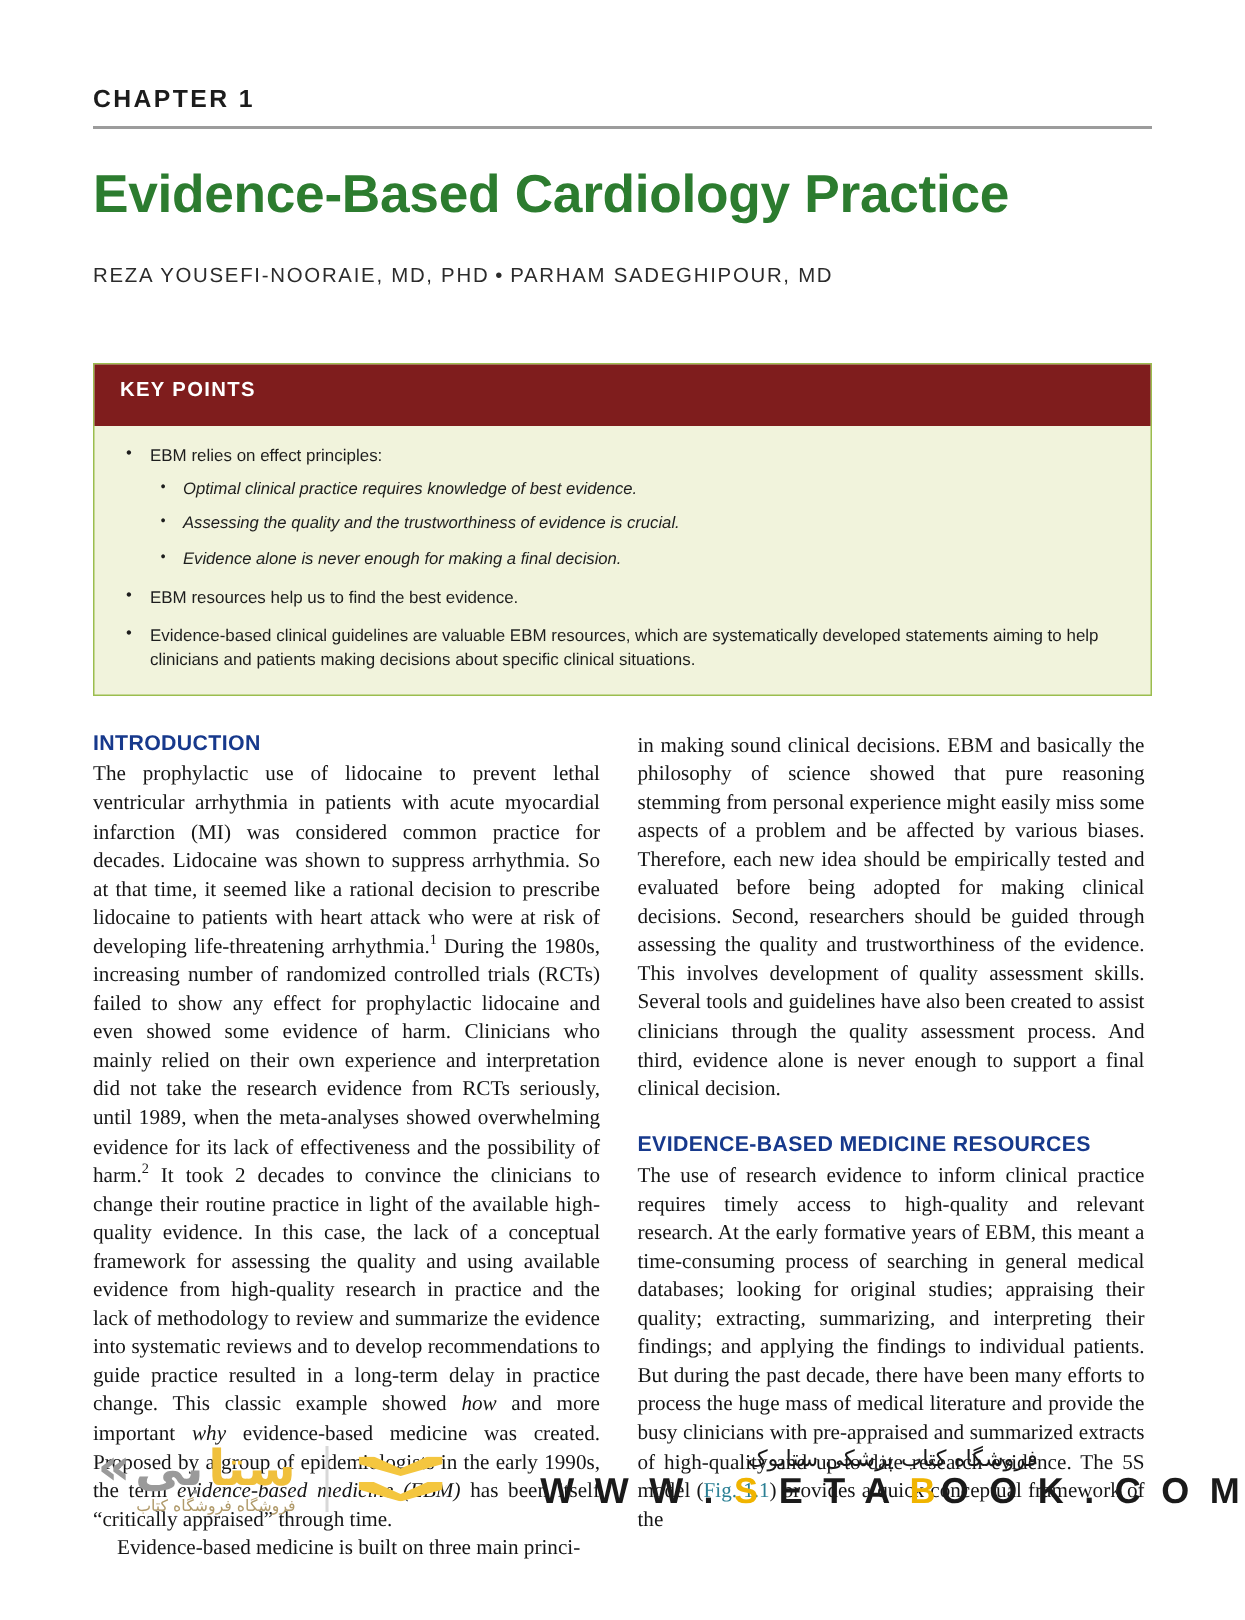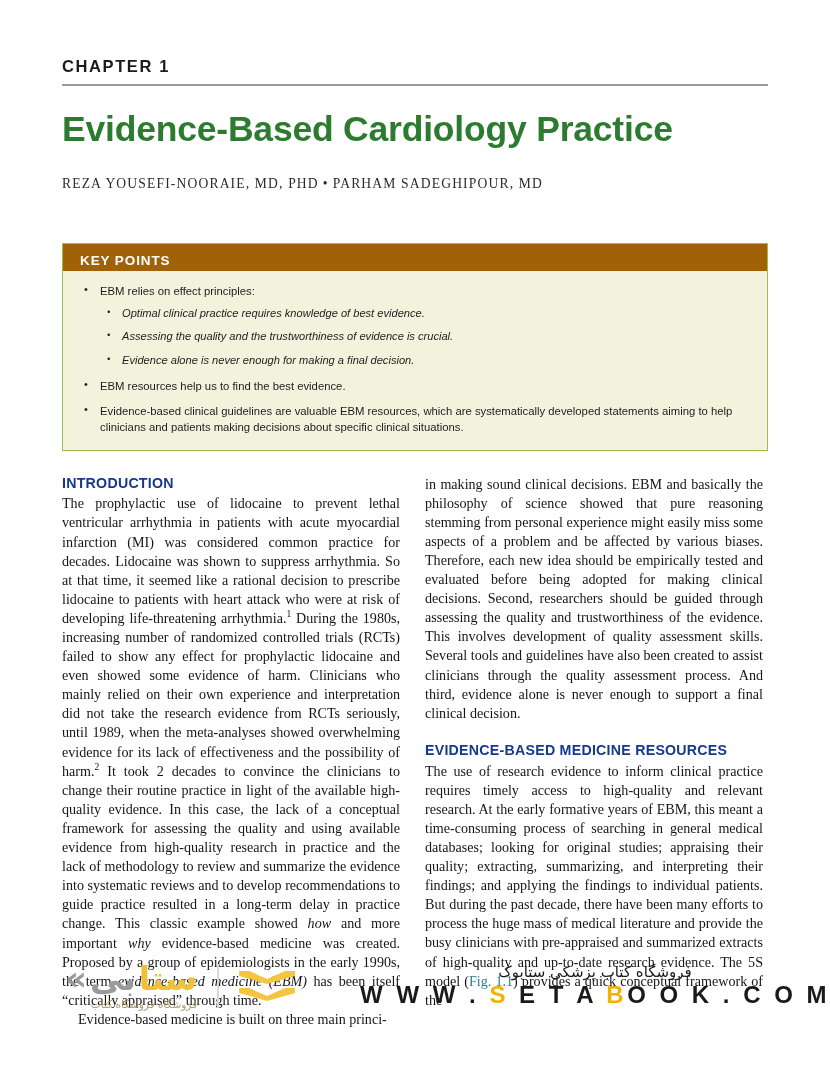--- a/index.html
+++ b/index.html
@@ -45,44 +45,44 @@
   .chapter-title {
     font-family: "Liberation Sans", "DejaVu Sans", sans-serif;
     font-size: 35.5px;
     font-weight: 700;
     color: #2c7c2f;
     letter-spacing: -0.2px;
     margin-top: 24px;
     line-height: 1.12;
   }
   .byline {
-    font-family: Liberation Serif, serif;
+    font-family: Liberation Sans, sans-serif;
     font-size: 13.6px;
     letter-spacing: 1.15px;
     color: #2b2b2b;
     margin-top: 26px;
     white-space: nowrap;
   }
   .byline .sep { padding: 0 4px; }
 
   
   .keypoints {
     margin-top: 51px;
     border: 1.5px solid #9bbd4e;
     background: #f1f3dc;
     box-sizing: border-box;
   }
   .keypoints-header {
-    background: #a16207;
+    background: #7f1d1d;
     color: #ffffff;
     font-family: "Liberation Sans", "DejaVu Sans", sans-serif;
     font-size: 13.5px;
     font-weight: 700;
     letter-spacing: 0.9px;
-    padding: 9px 0 3px 17px;
+    padding: 9px 0 17px 17px;
   }
   .keypoints-body {
     padding: 12px 18px 15px 17px;
   }
   .kp-list { list-style: none; margin: 0; padding: 0; }
   .kp-item {
     font-family: "Liberation Sans", "DejaVu Sans", sans-serif;
     font-size: 11.3px;
     line-height: 1.42;
     color: #1d1d1d;

